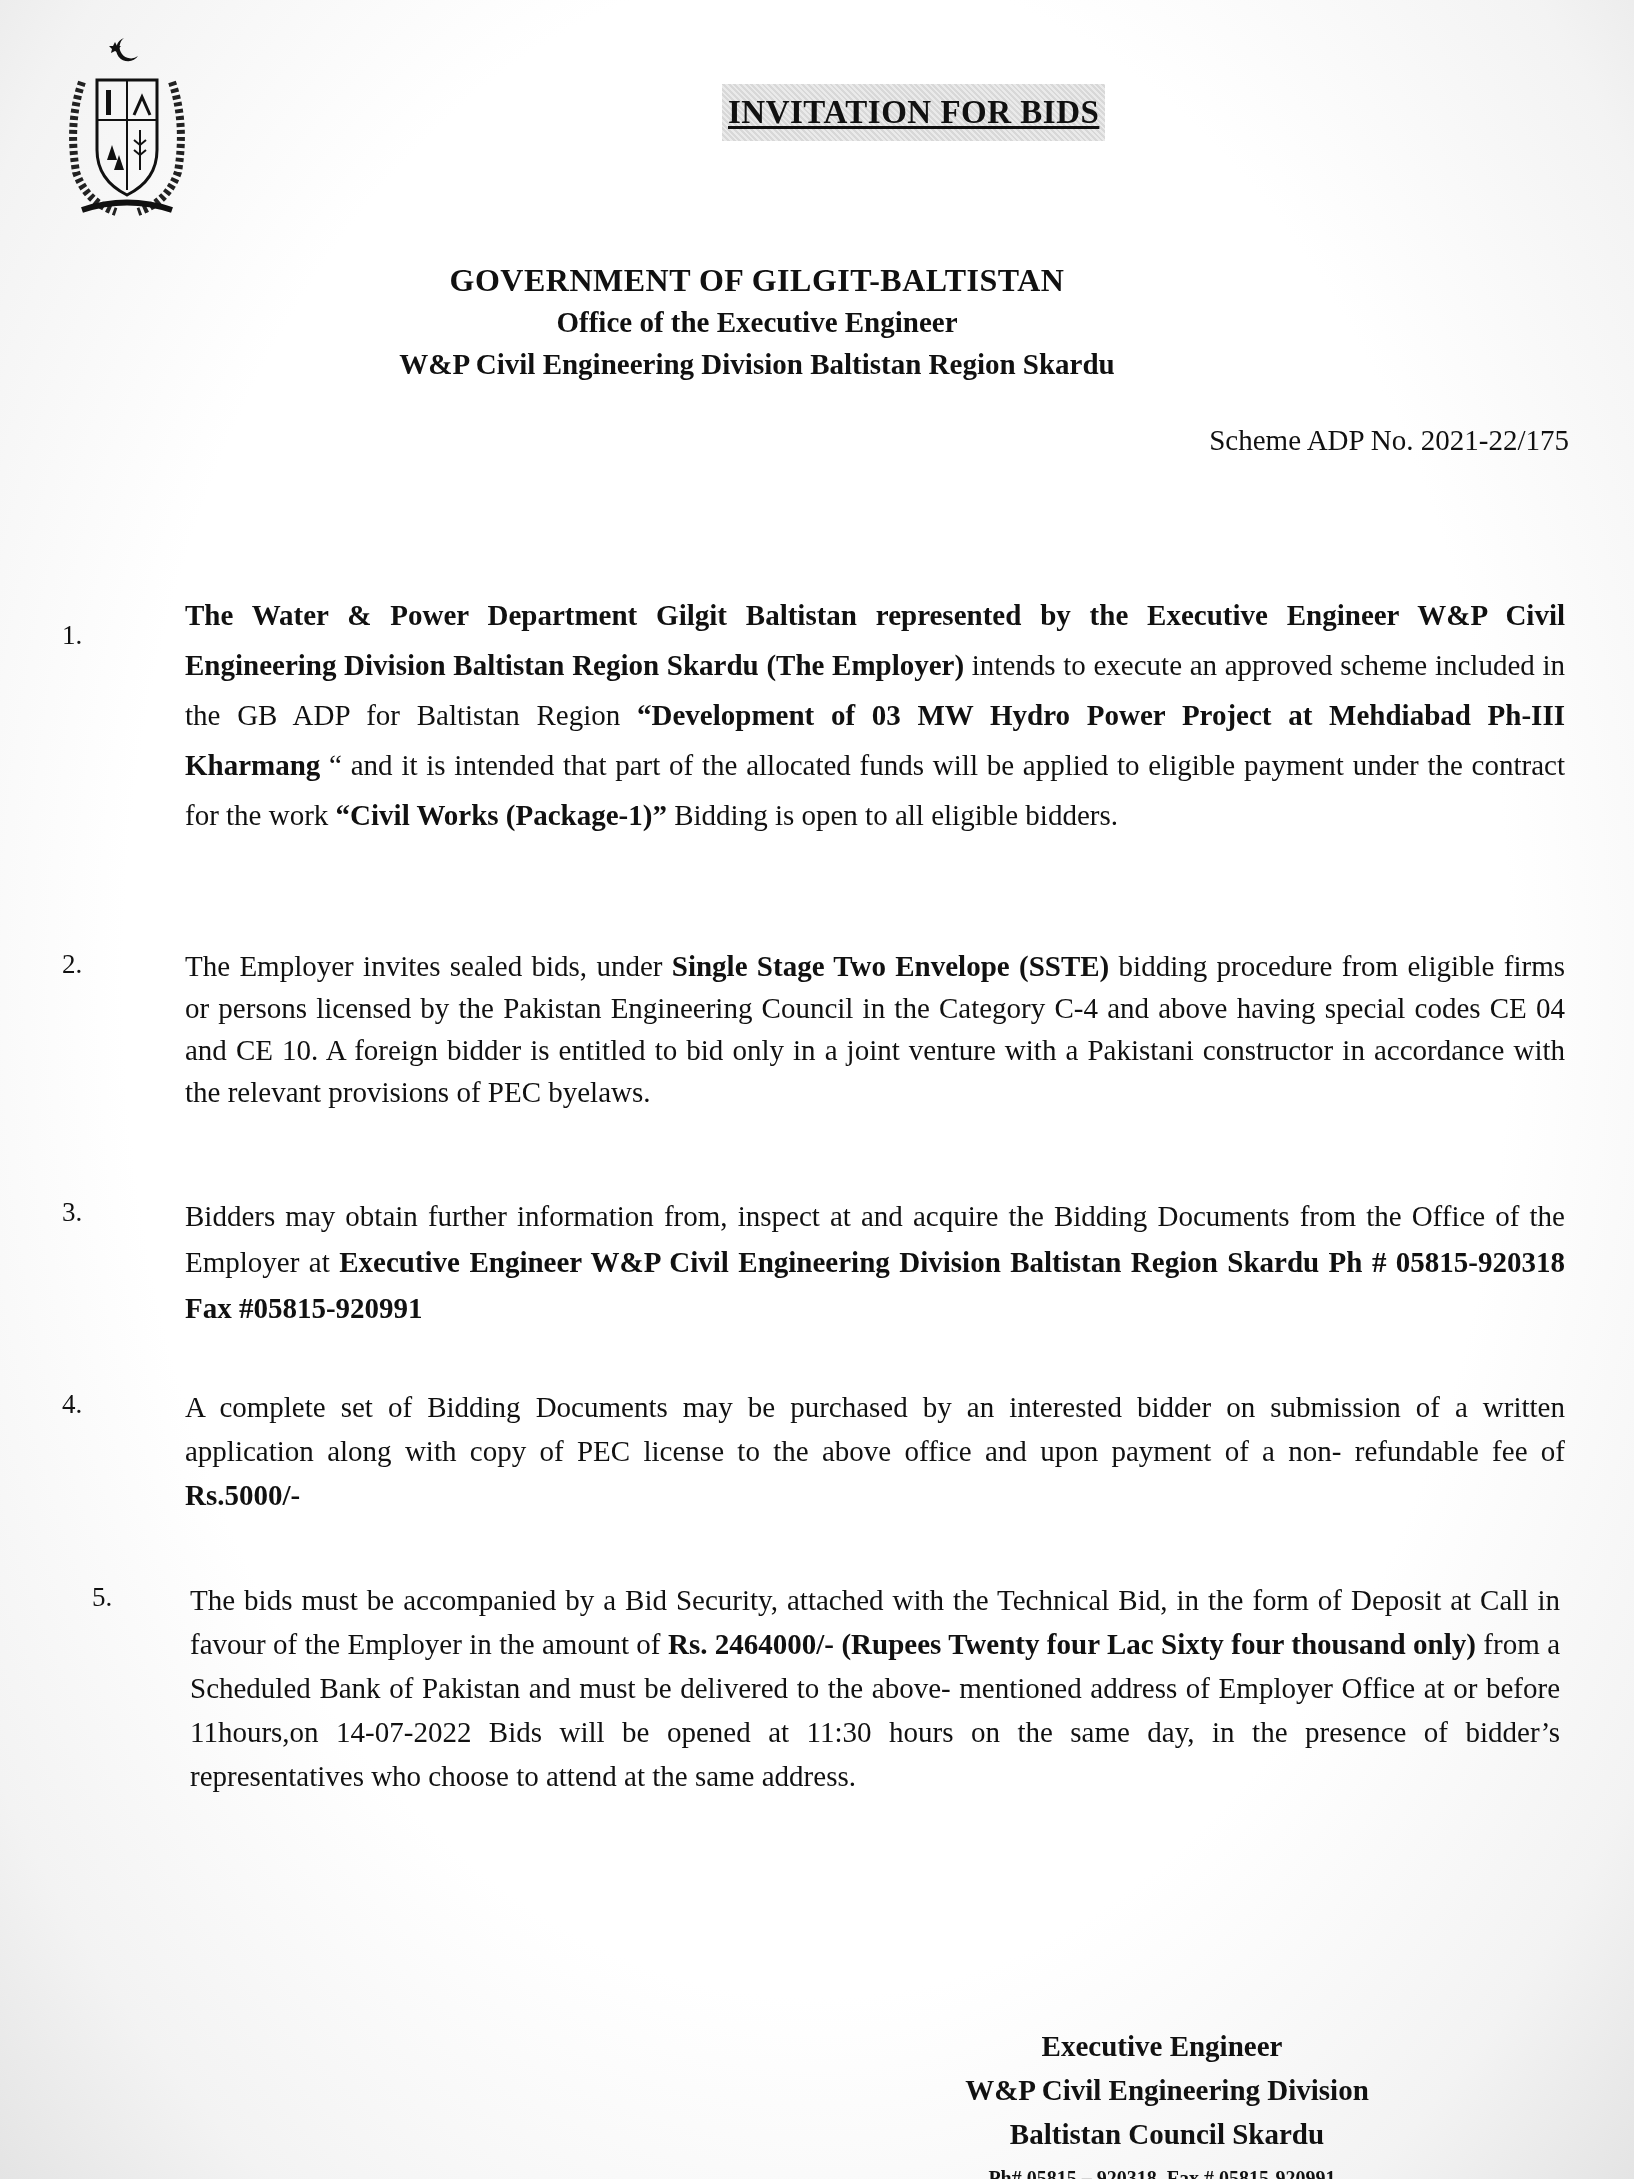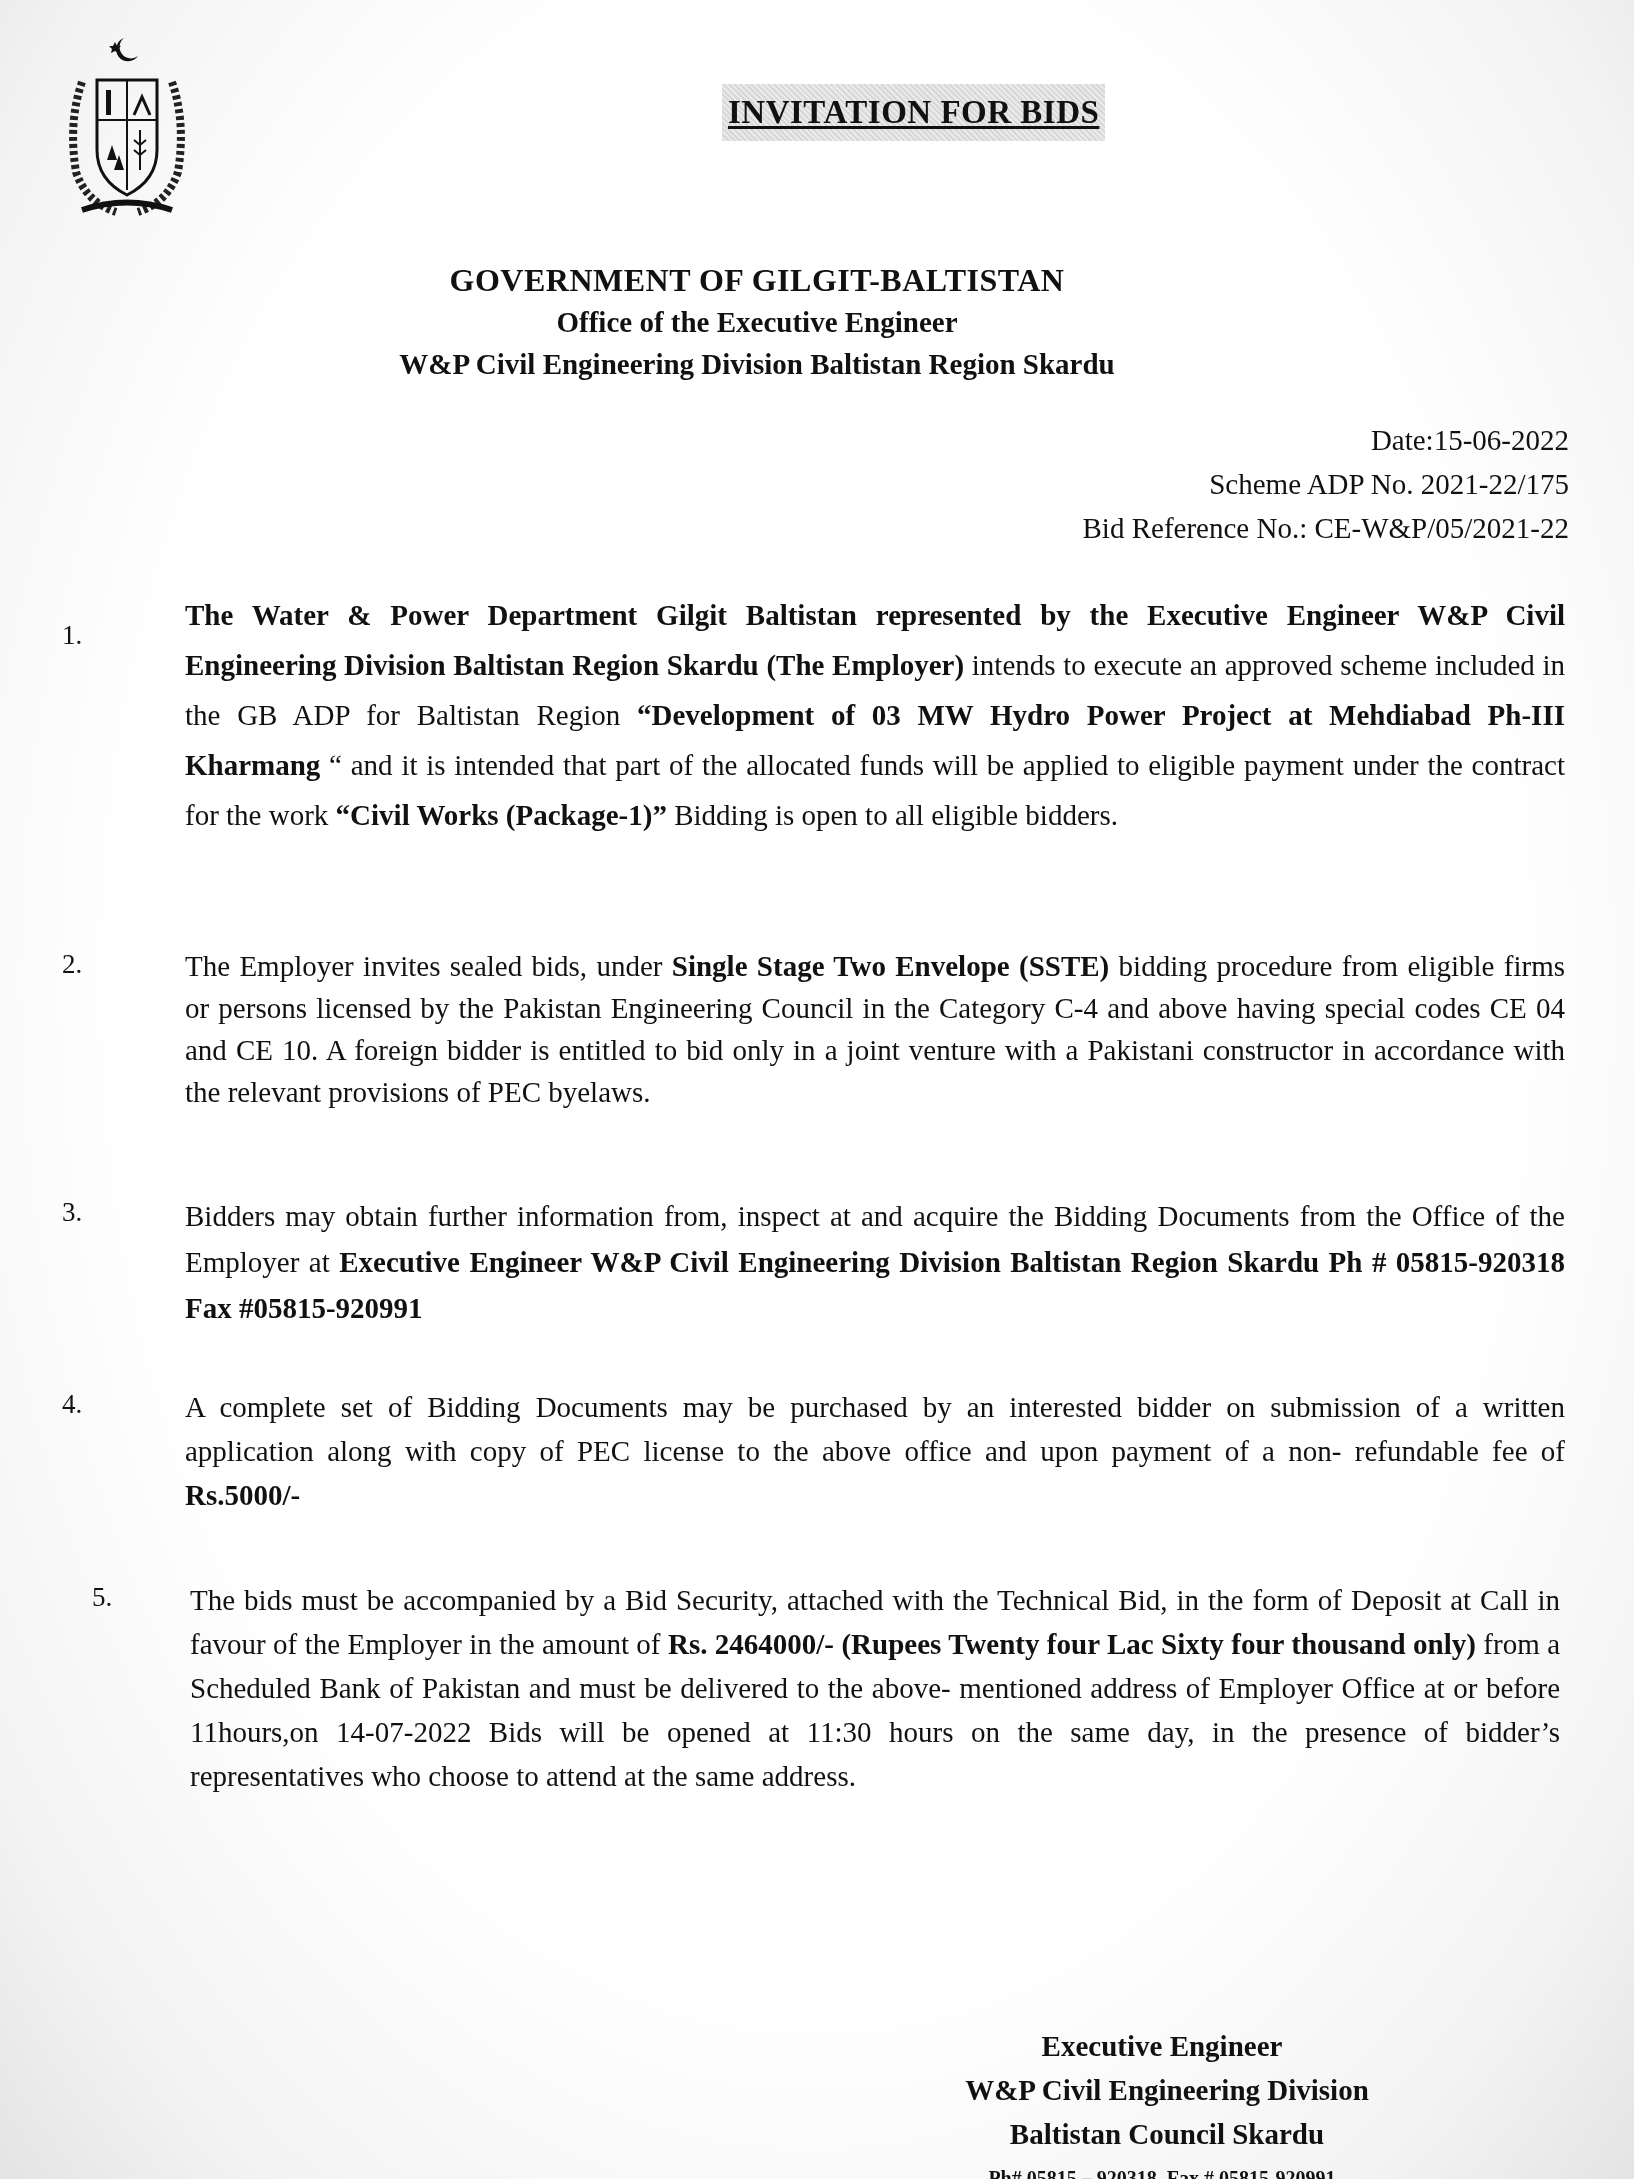--- a/index.html
+++ b/index.html
@@ -55,23 +55,21 @@
   </svg>
 </div>
 
 <div class="title-box">INVITATION FOR BIDS</div>
 
 <div class="head h1">GOVERNMENT OF GILGIT-BALTISTAN</div>
 <div class="head h2">Office of the Executive Engineer</div>
 <div class="head h3">W&amp;P Civil Engineering Division Baltistan Region Skardu</div>
 
 <div class="refs">
-  <div>Date:15-06-2022</div>
   <div>Scheme ADP No. 2021-22/175</div>
-  <div>Bid Reference No.: CE-W&amp;P/05/2021-22</div>
 </div>
 
 <div class="para p1" style="top:590px;">
   <div class="num" style="top:30px;">1.</div>
   <div class="txt"><b>The </b><b>Water &amp; Power Department Gilgit Baltistan represented by the Executive Engineer W&amp;P Civil Engineering Division Baltistan Region Skardu (The Employer)</b><span> intends to execute an approved scheme included in the GB ADP for Baltistan Region </span><b>“Development of 03 MW Hydro Power Project at Mehdiabad Ph-III Kharmang</b><span> “ and it is intended that part of the allocated funds will be applied to eligible payment under the contract for the work </span><b>“Civil Works (Package-1)”</b><span> Bidding is open to all eligible bidders.</span></div>
 </div>
 
 <div class="para p2" style="top:945px;">
   <div class="num" style="top:4px;">2.</div>
   <div class="txt"><span>The Employer invites sealed bids, under </span><b>Single Stage Two Envelope (SSTE)</b><span> bidding procedure from eligible firms or persons licensed by the Pakistan Engineering Council in the Category C-4 and above having special codes CE 04 and CE 10. A foreign bidder is entitled to bid only in a joint venture with a Pakistani constructor in accordance with the relevant provisions of PEC byelaws.</span></div>

